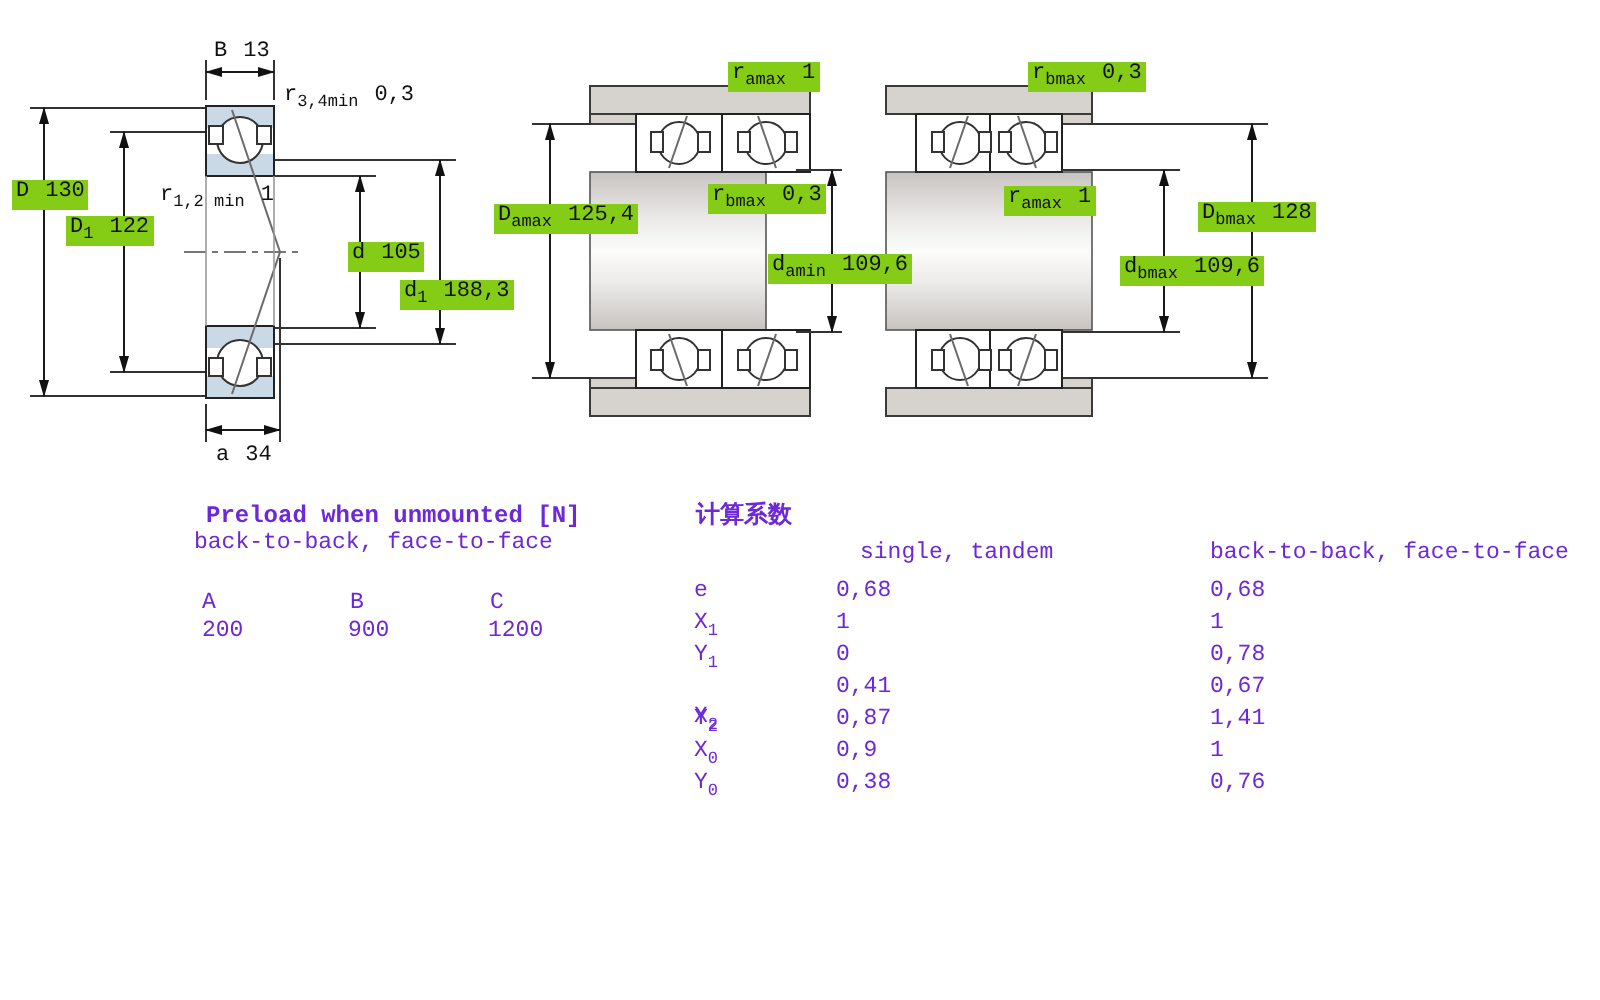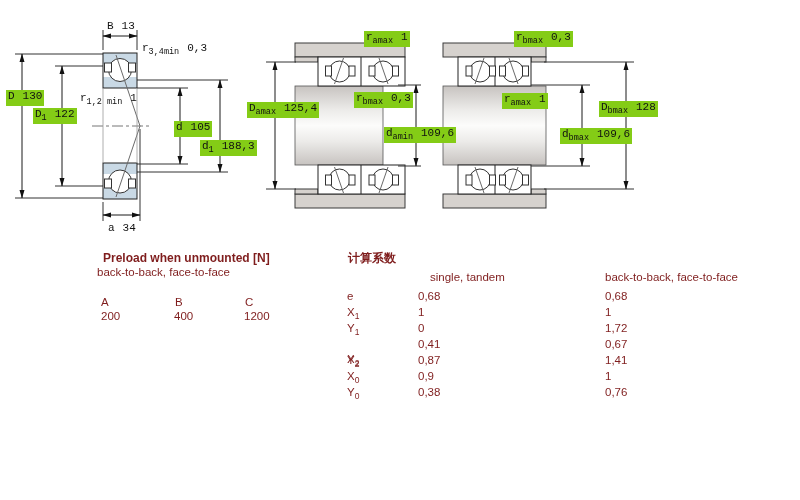--- a/index.html
+++ b/index.html
@@ -19,21 +19,21 @@
   .steel{fill:#d6d2ce;stroke:#3a3a3a;stroke-width:1;}
   .shaft{fill:url(#shaftg);stroke:#555;stroke-width:0.8;}
   .ln{stroke:#222;stroke-width:1;fill:none;}
   
   .dl{position:absolute;font-family:Liberation Mono, monospace;font-size:11px;color:#111;
       white-space:nowrap;line-height:1.15;}
   .dl sub{font-size:8.5px;}
   .dl .v{margin-left:8px;}
   .wb{background:#84cc16;padding:0 2px;}
   
-  .t{position:absolute;font-family:Liberation Sans, sans-serif;font-size:11.5px;color:#7f1d1d;
+  .t{position:absolute;font-family:Liberation Mono, monospace;font-size:11.5px;color:#6d28d9;
      white-space:nowrap;line-height:1.1;}
   .tb{font-weight:bold;font-size:12px;}
   .t sub{font-size:8.5px;}
 </style>
 </head>
 <body>
 
 <div class="canvas">
 
   <svg width="800" height="245" viewBox="0 0 800 245">
@@ -193,38 +193,38 @@
   <div class="dl wb" style="left:502px;top:93px"><span>r</span><sub>amax</sub><span class="v">1</span></div>
   <div class="dl wb" style="left:599px;top:101px"><span>D</span><sub>bmax</sub><span class="v">128</span></div>
   <div class="dl wb" style="left:560px;top:128px"><span>d</span><sub>bmax</sub><span class="v">109,6</span></div>
 
   <div class="t tb" style="left:103px;top:252px">Preload when unmounted [N]</div>
   <div class="t" style="left:97px;top:266px">back-to-back, face-to-face</div>
   <div class="t" style="left:101px;top:296px">A</div>
   <div class="t" style="left:175px;top:296px">B</div>
   <div class="t" style="left:245px;top:296px">C</div>
   <div class="t" style="left:101px;top:310px">200</div>
-  <div class="t" style="left:174px;top:310px">400</div>
+  <div class="t" style="left:174px;top:310px">900</div>
   <div class="t" style="left:244px;top:310px">1200</div>
 
   <div class="t tb" style="left:348px;top:252px">计算系数</div>
   <div class="t" style="left:430px;top:271px">single, tandem</div>
   <div class="t" style="left:605px;top:271px">back-to-back, face-to-face</div>
 
   <div class="t" style="left:347px;top:290px"><span>e</span><sub></sub></div>
   <div class="t" style="left:418px;top:290px">0,68</div>
   <div class="t" style="left:605px;top:290px">0,68</div>
 
   <div class="t" style="left:347px;top:306px"><span>X</span><sub>1</sub></div>
   <div class="t" style="left:418px;top:306px">1</div>
   <div class="t" style="left:605px;top:306px">1</div>
 
   <div class="t" style="left:347px;top:322px"><span>Y</span><sub>1</sub></div>
   <div class="t" style="left:418px;top:322px">0</div>
-  <div class="t" style="left:605px;top:322px">1,72</div>
+  <div class="t" style="left:605px;top:322px">0,78</div>
 
   <div class="t" style="left:347px;top:353px"><span>X</span><sub>2</sub></div>
   <div class="t" style="left:418px;top:338px">0,41</div>
   <div class="t" style="left:605px;top:338px">0,67</div>
 
   <div class="t" style="left:347px;top:354px"><span>Y</span><sub>2</sub></div>
   <div class="t" style="left:418px;top:354px">0,87</div>
   <div class="t" style="left:605px;top:354px">1,41</div>
 
   <div class="t" style="left:347px;top:370px"><span>X</span><sub>0</sub></div>

